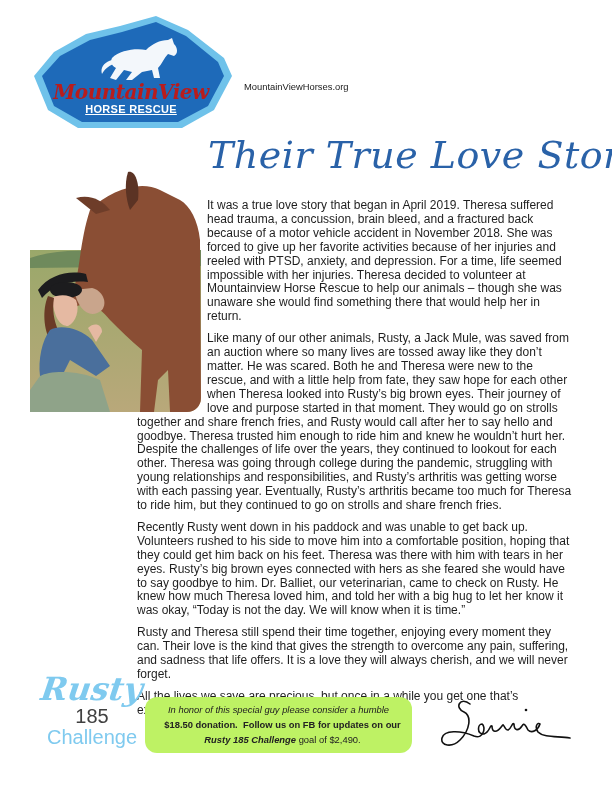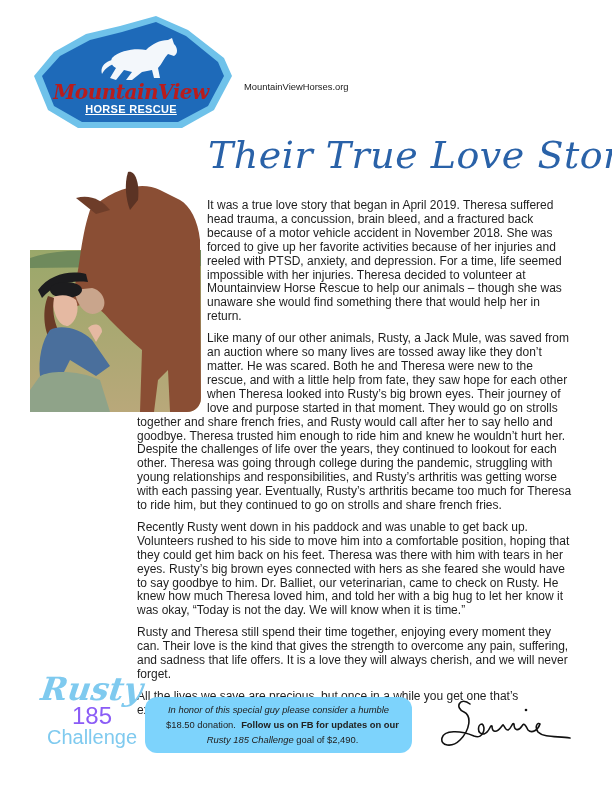--- a/index.html
+++ b/index.html
@@ -6,25 +6,25 @@
   body{width:612px;height:792px;position:relative;overflow:hidden;font-family:"Liberation Sans",sans-serif;color:#222;}
   .logo{position:absolute;left:28px;top:14px;width:206px;height:116px;}
   .address{position:absolute;left:244px;top:80px;font-size:9.4px;line-height:14px;color:#1a1a1a;}
   .title{position:absolute;left:208px;top:133px;font-family:"DejaVu Serif",serif;font-style:italic;font-size:38px;color:#2a62a8;letter-spacing:0.5px;white-space:nowrap;}
   .photo{position:absolute;left:30px;top:170px;width:171px;height:242px;border-radius:0 0 14px 0;overflow:hidden;}
   .body{position:absolute;left:137px;top:199px;width:438px;font-size:12px;line-height:13.9px;color:#1e1e1e;}
   .body p{margin:0 0 8px 0;}
   .float-space{float:left;width:72px;height:210px;}
   .challenge{position:absolute;left:26px;top:672px;width:132px;height:96px;text-align:center;color:#7dc6ee;}
   .challenge .rusty{font-family:"DejaVu Serif",serif;font-style:italic;font-weight:bold;font-size:32px;line-height:34px;color:#7fcaef;transform:skewX(-8deg);}
-  .challenge .num{font-size:24px;line-height:20px;color:#8b5cf6;}
+  .challenge .num{font-size:20px;line-height:20px;color:#404040;}
   .challenge .word{font-size:20px;line-height:22px;color:#7fcaef;}
-  .donate{position:absolute;left:145px;top:697px;width:267px;height:56px;background:#7dd3fc;border-radius:12px;text-align:center;font-size:9.4px;line-height:15px;color:#222;padding-top:5px;box-sizing:border-box;}
+  .donate{position:absolute;left:145px;top:697px;width:267px;height:56px;background:#bef264;border-radius:12px;text-align:center;font-size:9.4px;line-height:15px;color:#222;padding-top:5px;box-sizing:border-box;}
   .donate i{font-style:italic;}
-  .donate b{font-weight:normal;margin-left:8px;}
+  .donate b{font-weight:bold;margin-left:8px;}
   .sig{position:absolute;left:430px;top:686px;width:150px;height:70px;}
 </style>
 </head>
 <body>
 
 <div class="logo">
   <svg width="206" height="116" viewBox="0 0 206 116">
     <polygon points="6,62 26,38 58,20 92,12 128,2 160,16 196,44 204,62 186,96 154,114 50,114 20,96" fill="#6fc2ea"></polygon>
     <polygon points="14,62 32,42 62,26 94,18 128,8 158,22 190,48 196,62 180,92 150,108 54,108 26,92" fill="#1e6ab9"></polygon>
 

